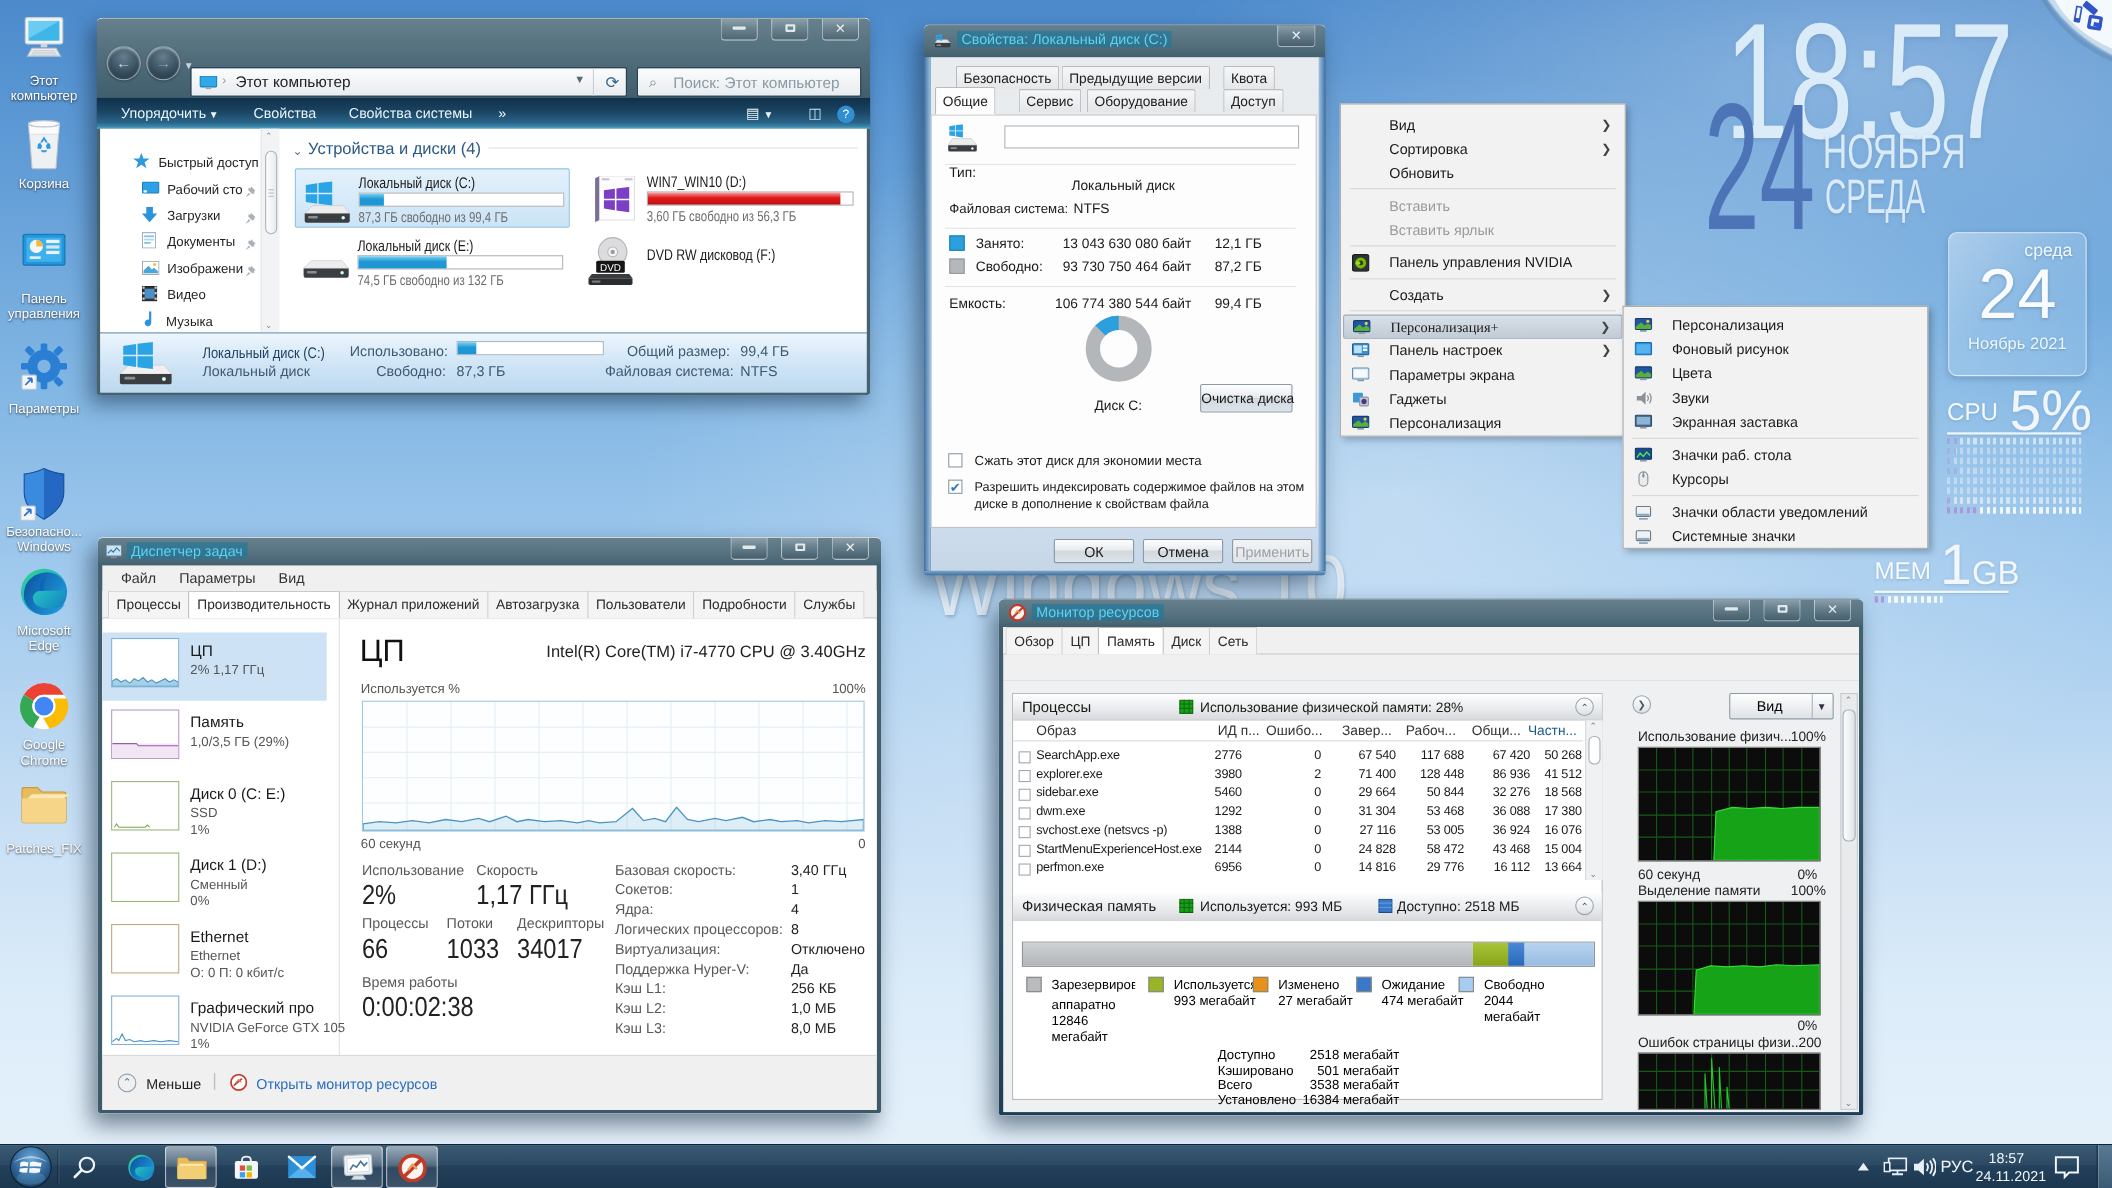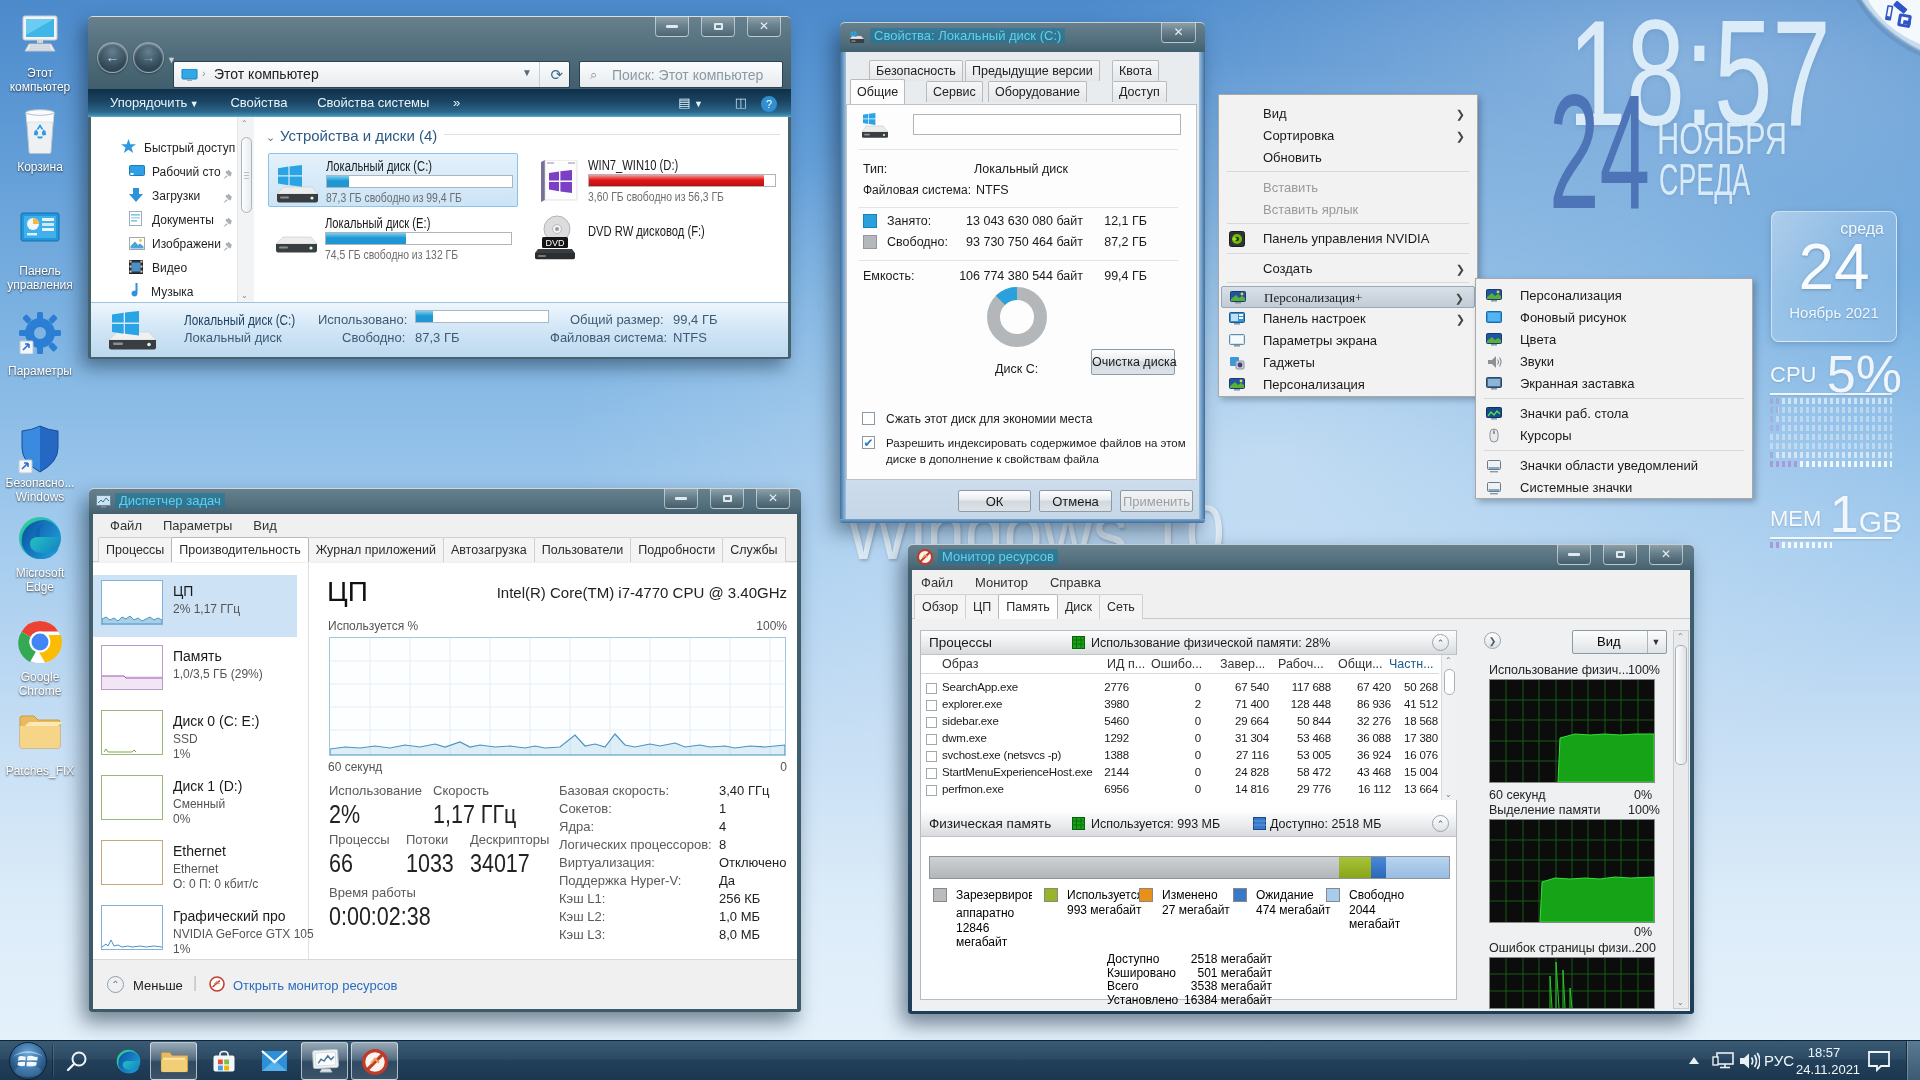--- a/index.html
+++ b/index.html
@@ -186,21 +186,21 @@
     </div>
   <div class="dotrow dim"></div>
   <div class="dotrow dim"></div>
   <div class="dotrow mid">
       <i style="width:6px;"></i>
     </div>
   <div class="dotrow">
       <i style="width:27px;"></i>
     </div>
 </div>
-<div class="gauge" id="gmem" style="left:1770px; top:506px; width:122px;">
+<div class="gauge" id="gmem" style="left:1704px; top:506px; width:122px;">
   <span class="lab">MEM</span><span style="position:absolute; right:-10px; top:-22px; font-size:52px; color:rgba(255,255,255,0.88); text-shadow:0 1px 3px rgba(110,150,195,0.45);">1<span style="font-size:30px;">GB</span></span>
   <div class="line" style="margin-top:5px;"></div>
   <div class="dotrow" style="width:62px;">
       <i style="width:10px;"></i>
     </div>
 </div>
 
 <div class="dicon" style="left:2px; top:14px;">
   <div class="ic"><svg width="46" height="42" viewBox="0 0 46 42">
     <rect x="6" y="2" width="34" height="24" rx="2" fill="#f2f4f6" stroke="#c8ced4"></rect>
@@ -688,21 +688,21 @@
           <circle cx="24" cy="22" r="1.1" fill="#cfe"></circle>
           <g transform="translate(3,0) scale(0.62)">
             <path d="M0 2.8 L8.6 1.4 V9 H0 Z" fill="#2aa4e4"></path>
             <path d="M9.7 1.2 L20 0 V9 H9.7 Z" fill="#2aa4e4"></path>
             <path d="M0 10.1 H8.6 V17.7 L0 16.3 Z" fill="#2aa4e4"></path>
             <path d="M9.7 10.1 H20 V19.2 L9.7 17.8 Z" fill="#2aa4e4"></path>
           </g>
         </svg>
       <div style="position:absolute; left:66px; top:9px; width:268px; height:21px; background:#fff; border:1px solid #b0b4b8;"></div>
       <div class="psep" style="top:44px;"></div>
-      <div class="plab" style="left:16px; top:57px;">Тип:</div>
+      <div class="plab" style="left:16px; top:45px;">Тип:</div>
       <div class="plab" style="left:127px; top:57px;">Локальный диск</div>
       <div class="plab" style="left:16px; top:78px; font-size:12px;">Файловая система:</div>
       <div class="plab" style="left:129px; top:78px;">NTFS</div>
       <div class="psep" style="top:102px;"></div>
       <div style="position:absolute; left:16px; top:109px; width:14px; height:14px; background:#2aa0dc; border:1px solid #1a80b8;"></div>
       <div class="plab" style="left:40px; top:109px;">Занято:</div>
       <div class="plab" style="left:96px; top:109px; width:140px; text-align:right;">13 043 630 080 байт</div>
       <div class="plab" style="left:248px; top:109px; width:52px; text-align:right;">12,1 ГБ</div>
       <div style="position:absolute; left:16px; top:130px; width:14px; height:14px; background:#b4b8bc; border:1px solid #94989c;"></div>
       <div class="plab" style="left:40px; top:130px;">Свободно:</div>
@@ -895,21 +895,20 @@
         <path d="M5.5 9 L8 6 L10.5 8.5" stroke="#e8a060" stroke-width="1.3" fill="none"></path>
       </svg>
     <span class="tmtitle" style="position:absolute; left:30px; top:4px; color:#5fd1ee; font-size:13px; background:rgba(20,120,160,0.55); padding:0 4px;">Монитор ресурсов</span>
     <div class="caps" style="right:11px;">
         <div class="cap"><span style="display:inline-block;width:12px;height:3px;background:#dfe9ee;border-radius:1px;margin-bottom:2px;"></span></div>
         <div class="cap"><span style="display:inline-block;width:9px;height:7px;border:2px solid #dfe9ee;border-radius:1px;margin-top:4px;"></span></div>
         <div class="cap" style="font-size:12px;color:#e6eef2;">✕</div>
       </div>
   </div>
   <div class="inner">
-    <div class="menubar"><span>Файл</span><span>Монитор</span><span>Справка</span></div>
     <div class="rtabs">
       <span class="tmtab">Обзор</span><span class="tmtab">ЦП</span><span class="tmtab act">Память</span><span class="tmtab">Диск</span><span class="tmtab">Сеть</span>
     </div>
   </div>
   <div class="work">
     <div class="rpane">
       <div class="rhead" style="top:0;">
         <span style="position:absolute; left:8px; top:4px;">Процессы</span>
         <svg width="13" height="13" viewBox="0 0 13 13" style="position:absolute; left:151px; top:5px;">
             <rect x="0.5" y="0.5" width="12" height="12" fill="#18a018" stroke="#0a600a"></rect>

